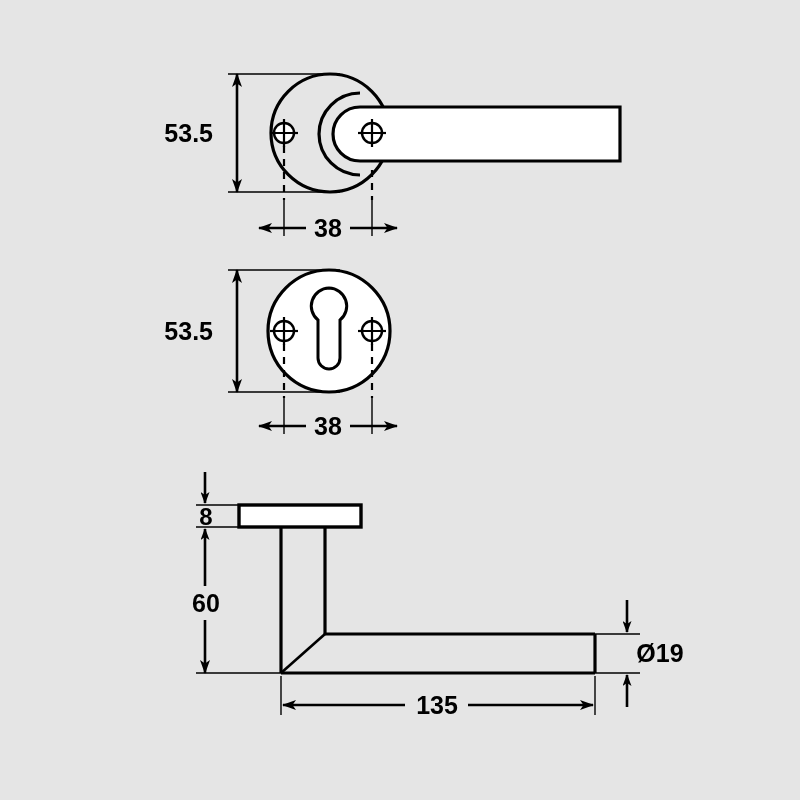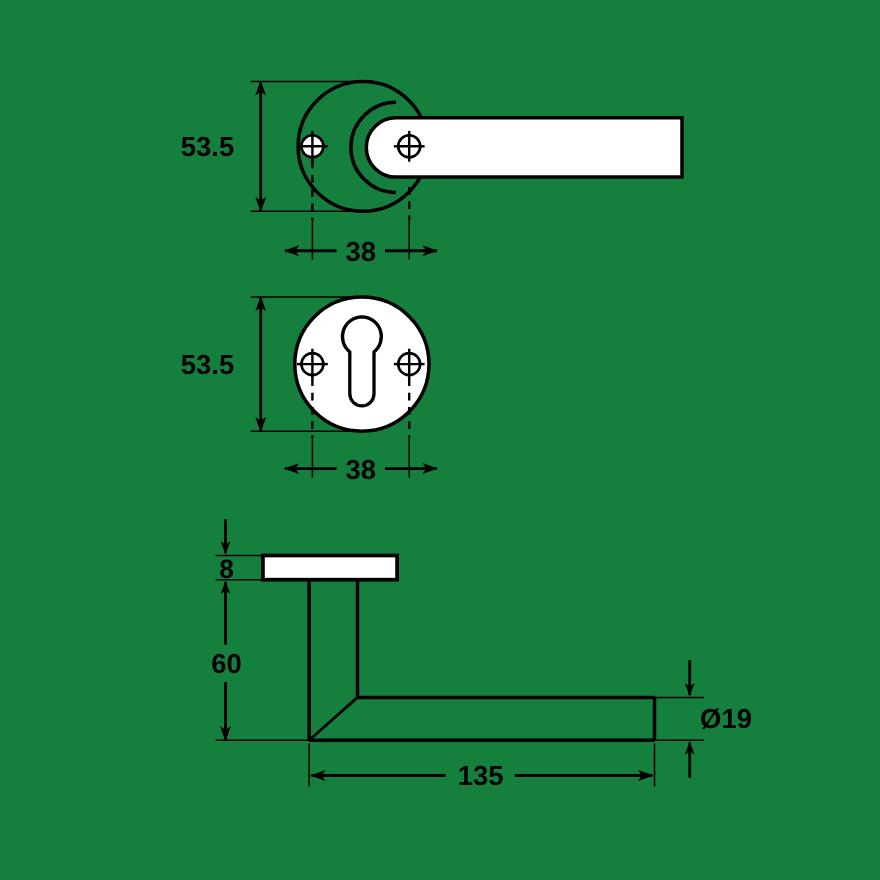--- a/index.html
+++ b/index.html
@@ -5,21 +5,21 @@
 <style>
   html, body {
     margin: 0;
     padding: 0;
     background: #ffffff;
   }
   #sheet {
     position: relative;
     width: 800px;
     height: 800px;
-    background: #15803d;
+    background: #e5e5e5;
     font-family: "Liberation Sans", sans-serif;
     overflow: hidden;
   }
   #drawing {
     position: absolute;
     left: 0;
     top: 0;
     width: 800px;
     height: 800px;
   }

